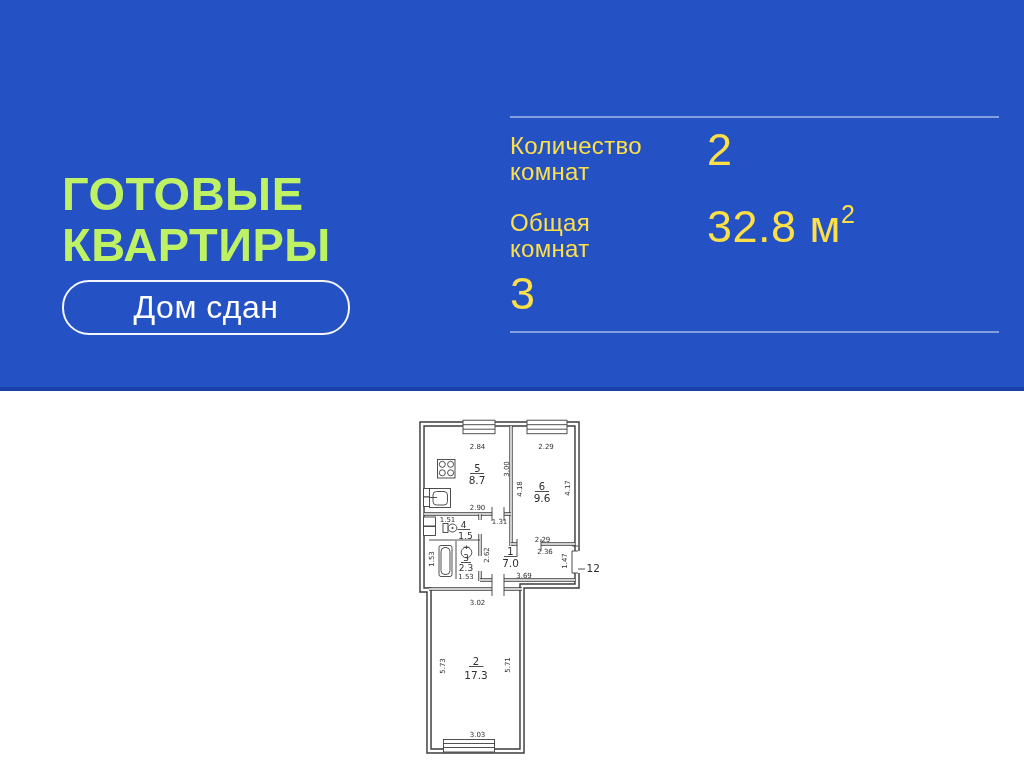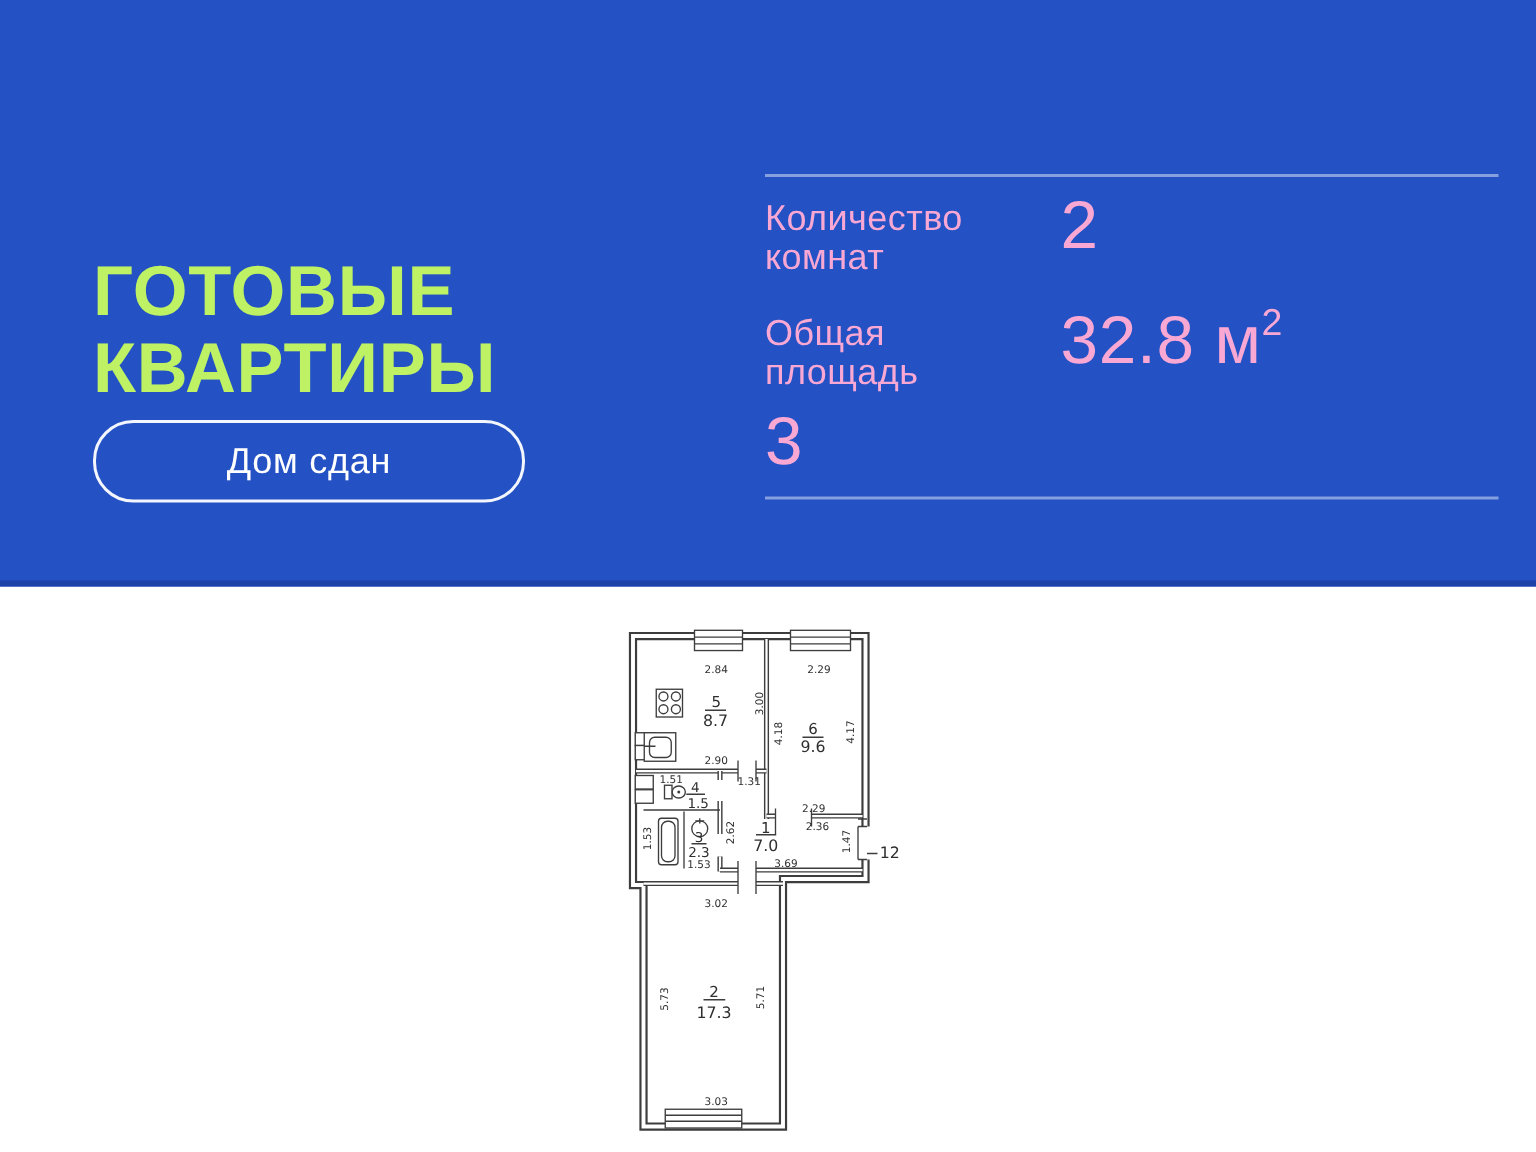--- a/index.html
+++ b/index.html
@@ -14,33 +14,33 @@
     background:#2451c4; border-bottom:4px solid #1c41a8;
   }
   .title {
     position:absolute; left:62px; top:168px;
     color:#bef264; font-size:47px; font-weight:700;
     line-height:51px; letter-spacing:0.5px; white-space:pre-line;
   }
   .badge {
     position:absolute; left:62px; top:280px; width:288px; height:55px;
     box-sizing:border-box; border:2.5px solid rgba(255,255,255,0.95);
-    border-radius:27px; color:#ffffff; font-size:24px; font-weight:500;
+    border-radius:27px; color:#ffffff; font-size:32px; font-weight:500;
     letter-spacing:0.5px; display:flex; align-items:center; justify-content:center;
     background:transparent; cursor:pointer;
   }
 
   
   .info {
     position:absolute; left:510px; top:116px; width:489px;
     border-top:2px solid rgba(255,255,255,0.45);
     border-bottom:2px solid rgba(255,255,255,0.45);
     padding:15px 0 15px 0;
   }
-  .info-row { display:flex; align-items:flex-start; color:#f9a8d4; }
+  .info-row { display:flex; align-items:flex-start; color:#fde047; }
   .info-row + .info-row { margin-top:25px; }
   .info-label {
     flex:0 0 197px; font-size:24px; line-height:26px; font-weight:500;
     letter-spacing:0.3px; white-space:pre-line;
   }
   .info-value {
     font-size:45px; font-weight:500; line-height:1; margin-top:-6px;
     letter-spacing:0.5px; white-space:nowrap;
   }
   .info-row.last .info-value { margin-top:-16px; }
@@ -71,21 +71,21 @@
     <div class="badge">Дом сдан</div>
 
     <div class="info">
       <div class="info-row">
         <div class="info-label">Количество
 комнат</div>
         <div class="info-value">2</div>
       </div>
       <div class="info-row">
         <div class="info-label">Общая
-площадь</div>
+комнат</div>
         <div class="info-value"><span>32.8 м</span><sup>2</sup></div>
       </div>
       <div class="info-row last">
         <div class="info-value">3</div>
       </div>
     </div>
   </div>
 
   <svg class="plan" viewBox="415 415 190 345" xmlns="http://www.w3.org/2000/svg">
 

